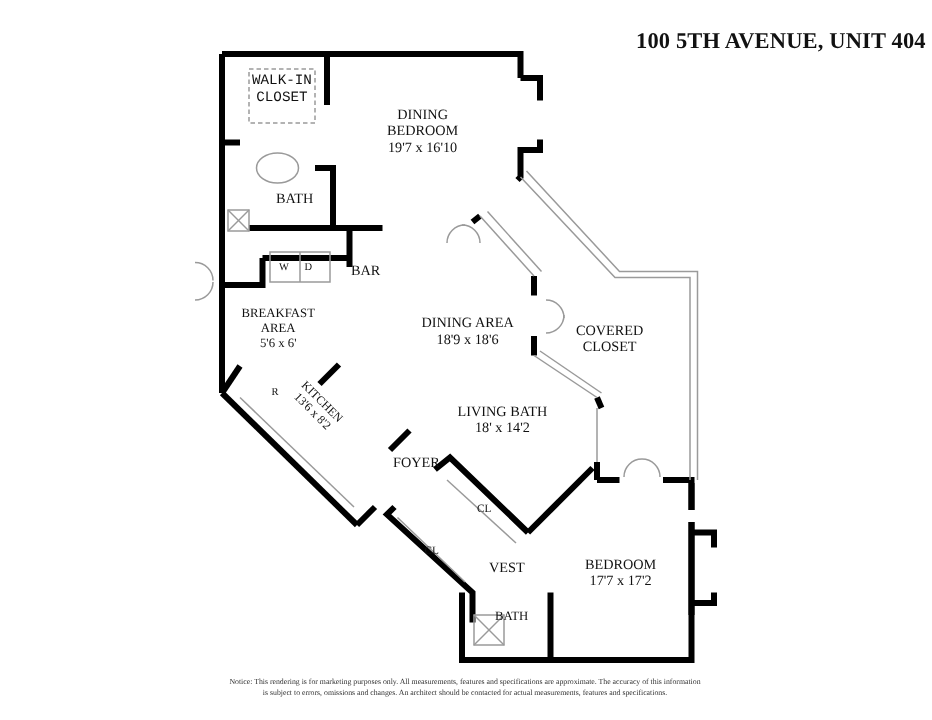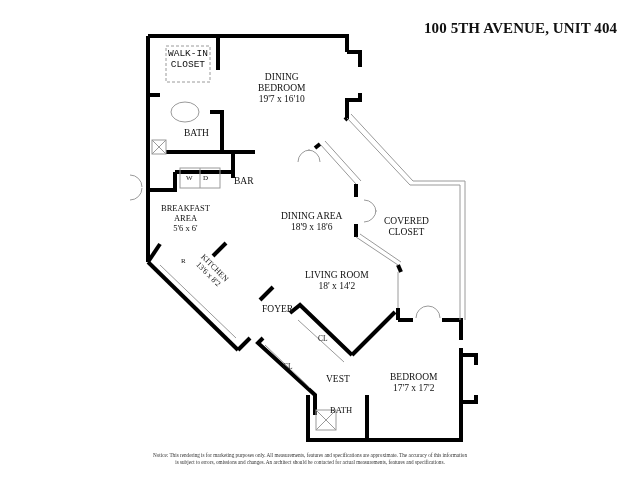--- a/index.html
+++ b/index.html
@@ -118,21 +118,21 @@
 <div class="lbl" style="left:384px;top:216px;">
   <span>COVERED</span><br>
   <span>CLOSET</span>
 </div>
 <div class="lbl" style="left:194px;top:262px;transform:rotate(45deg);font-size:8px;line-height:9px;">
   <span>KITCHEN</span>
   <span class="dim" style="font-size:8px;">13'6 x 8'2</span>
 </div>
 <div class="lbl small" style="left:181px;top:256px;">R</div>
 <div class="lbl" style="left:305px;top:270px;">
-  <span>LIVING ROOM</span>
+  <span>LIVING BATH</span>
   <span class="dim">18' x 14'2</span>
 </div>
 <div class="lbl" style="left:262px;top:304px;">FOYER</div>
 <div class="lbl small" style="left:318px;top:333px;font-size:7.5px;">CL</div>
 <div class="lbl small" style="left:283px;top:361px;font-size:7.5px;">CL</div>
 <div class="lbl" style="left:326px;top:374px;text-align:center;">VEST</div>
 <div class="lbl" style="left:330px;top:405px;font-size:8.5px;">BATH</div>
 <div class="lbl" style="left:390px;top:372px;">
   <span>BEDROOM</span>
   <span class="dim">17'7 x 17'2</span>

